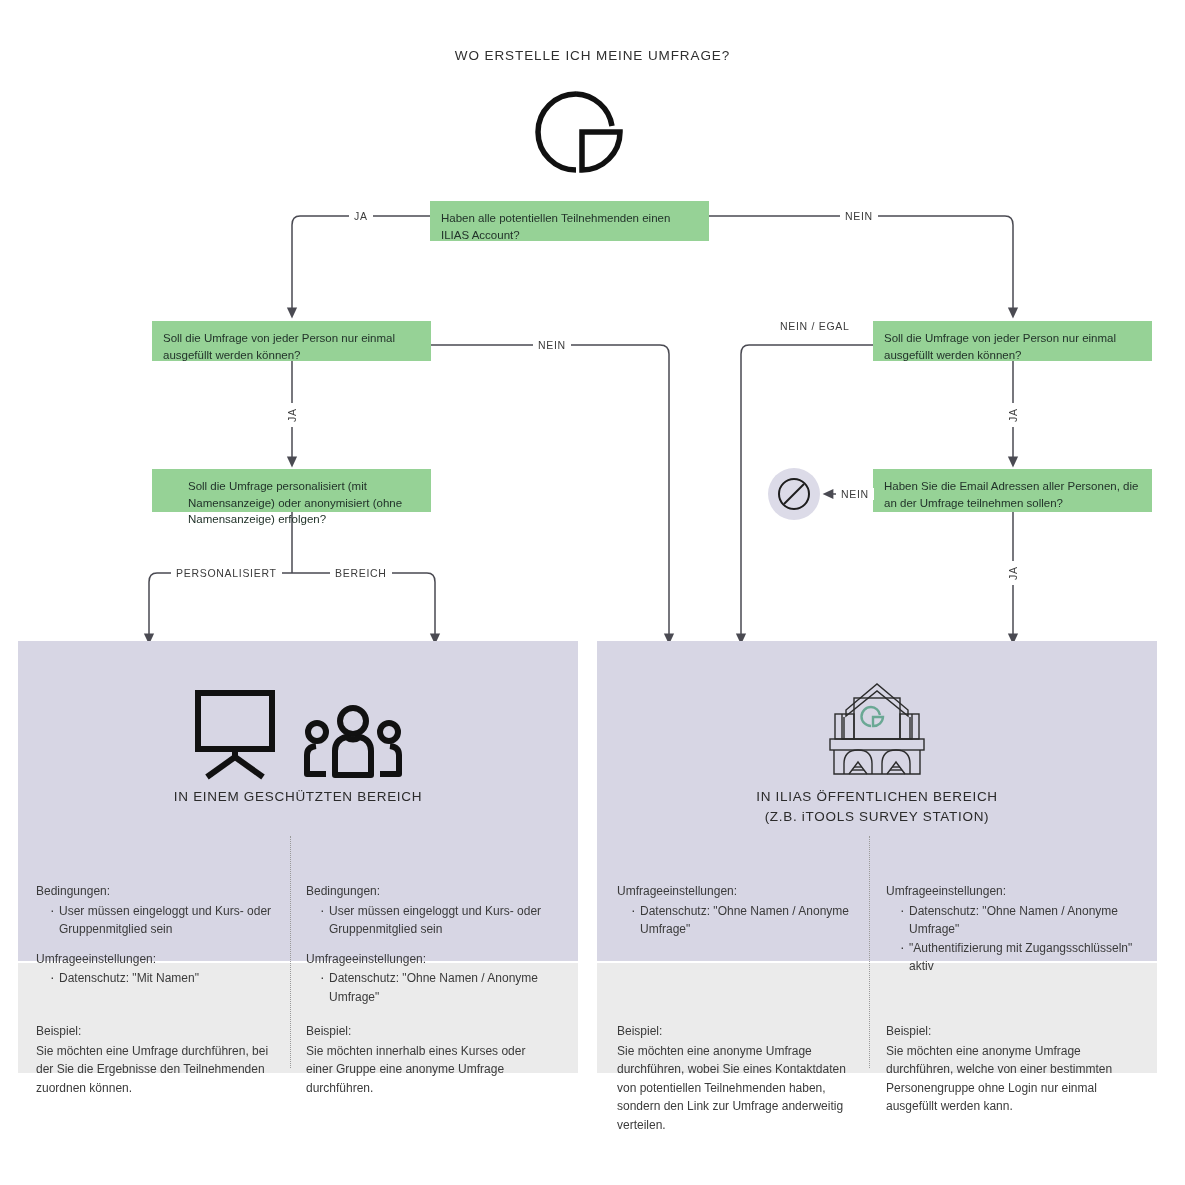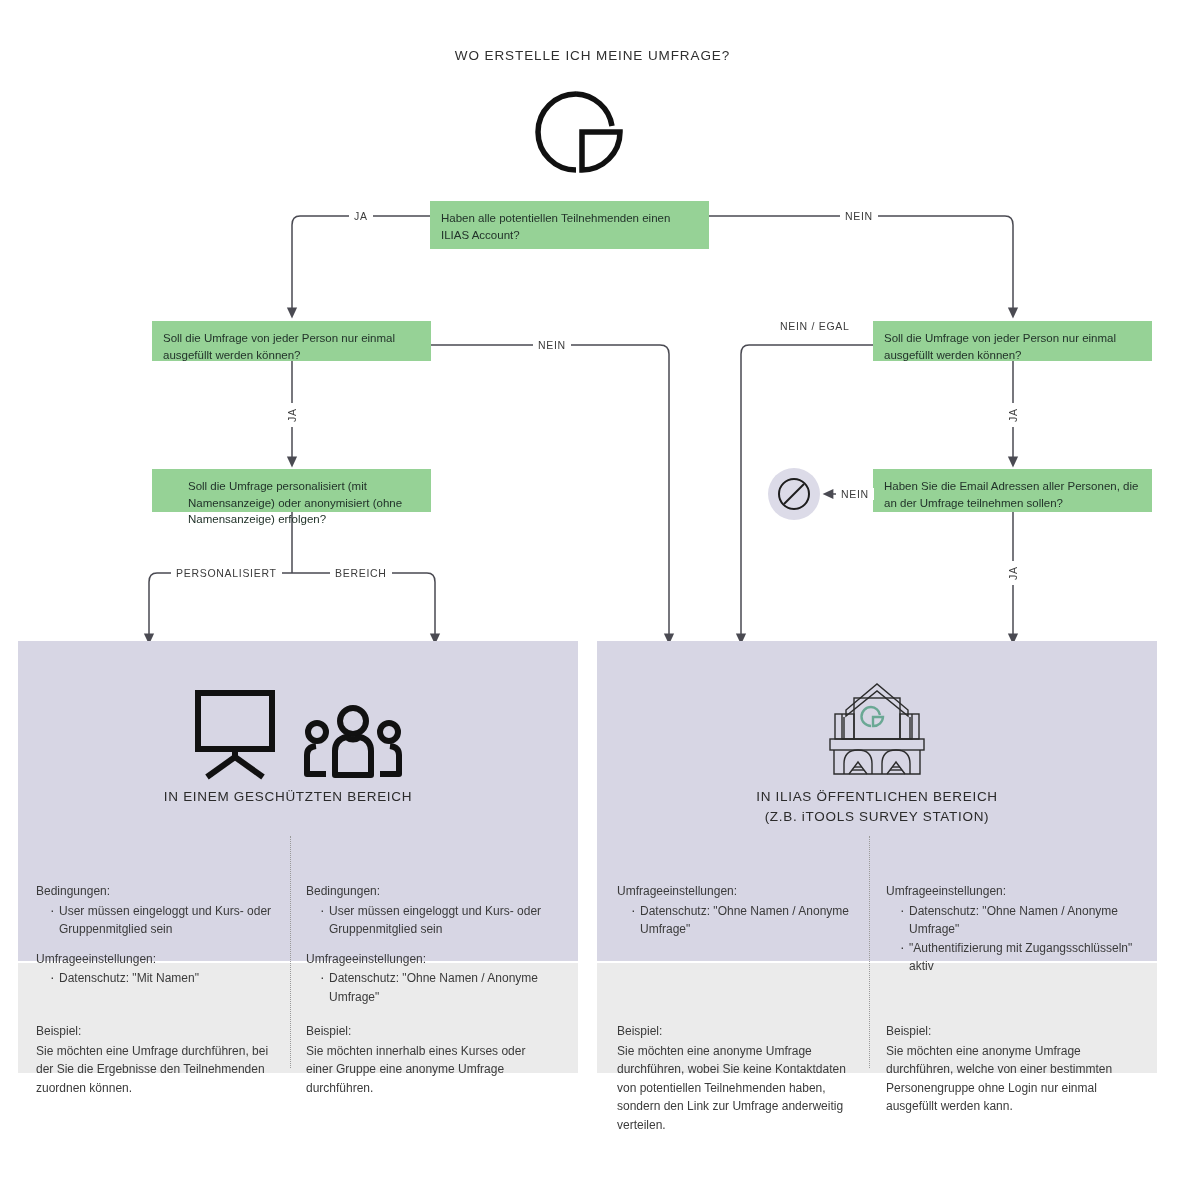--- a/index.html
+++ b/index.html
@@ -114,21 +114,21 @@
       <path d="M873,345 L749,345 Q741,345 741,354 L741,639" marker-end="url(#ah)"></path>
 
       <path d="M1013,361 L1013,462" marker-end="url(#ah)"></path>
 
       <path d="M873,494 L828,494" marker-end="url(#ah)"></path>
 
       <path d="M1013,511 L1013,639" marker-end="url(#ah)"></path>
     </g>
   </svg>
 
-  <div class="qbox" style="left:430px;top:201px;width:279px;height:48px;">Haben alle potentiellen Teilnehmenden einen ILIAS Account?</div>
+  <div class="qbox" style="left:430px;top:201px;width:279px;height:40px;">Haben alle potentiellen Teilnehmenden einen ILIAS Account?</div>
 
   <div class="qbox" style="left:152px;top:321px;width:279px;height:40px;">Soll die Umfrage von jeder Person nur einmal ausgefüllt werden können?</div>
 
   <div class="qbox" style="left:152px;top:469px;width:279px;height:43px;padding-left:36px;">Soll die Umfrage personalisiert (mit Namensanzeige) oder anonymisiert (ohne Namensanzeige) erfolgen?</div>
 
   <div class="qbox" style="left:873px;top:321px;width:279px;height:40px;">Soll die Umfrage von jeder Person nur einmal ausgefüllt werden können?</div>
 
   <div class="qbox" style="left:873px;top:469px;width:279px;height:43px;">Haben Sie die Email Adressen aller Personen, die an der Umfrage teilnehmen sollen?</div>
 
   <div class="elabel" style="left:349px;top:210px;">JA</div>
@@ -166,21 +166,21 @@
         <circle cx="52" cy="18" r="13" fill="none" stroke="#111" stroke-width="6"></circle>
         <path d="M34 72 L34 48 Q34 37 45 34 Q52 39 59 34 Q70 37 70 48 L70 72 Z" fill="none" stroke="#111" stroke-width="6" stroke-linejoin="round"></path>
         <circle cx="16" cy="29" r="9" fill="none" stroke="#111" stroke-width="6"></circle>
         <path d="M25 71 L6 71 L6 52 Q6 44 15 43" fill="none" stroke="#111" stroke-width="6" stroke-linejoin="round"></path>
         <circle cx="88" cy="29" r="9" fill="none" stroke="#111" stroke-width="6"></circle>
         <path d="M79 71 L98 71 L98 52 Q98 44 89 43" fill="none" stroke="#111" stroke-width="6" stroke-linejoin="round"></path>
       </svg>
     </span>
   </div>
 
-  <div class="panel-head" style="left:8px;top:787px;width:560px;">
+  <div class="panel-head" style="left:18px;top:787px;width:560px;">
     <div>IN EINEM GESCHÜTZTEN BEREICH</div>
   </div>
 
   <div class="divider" style="left:290px;top:836px;height:232px;"></div>
 
   <div class="col" style="left:36px;top:838px;width:245px;">
     <div class="hdr">Bedingungen:</div>
     <ul>
         <li>User müssen eingeloggt und Kurs- oder Gruppenmitglied sein</li>
       </ul>
@@ -253,21 +253,21 @@
   <div class="divider" style="left:869px;top:836px;height:232px;"></div>
 
   <div class="col" style="left:617px;top:838px;width:245px;">
     <div class="hdr">Umfrageeinstellungen:</div>
     <ul>
         <li>Datenschutz: "Ohne Namen / Anonyme Umfrage"</li>
       </ul>
   </div>
   <div class="col" style="left:617px;top:978px;width:245px;">
     <div class="hdr">Beispiel:</div>
-    <p>Sie möchten eine anonyme Umfrage durchführen, wobei Sie keine Kontaktdaten von potentiellen Teilnehmenden haben, sondern den Link zur Umfrage anderweitig verteilen.</p>
+    <p>Sie möchten eine anonyme Umfrage durchführen, wobei Sie eines Kontaktdaten von potentiellen Teilnehmenden haben, sondern den Link zur Umfrage anderweitig verteilen.</p>
   </div>
 
   <div class="col" style="left:886px;top:838px;width:262px;">
     <div class="hdr">Umfrageeinstellungen:</div>
     <ul>
       <li>Datenschutz: "Ohne Namen / Anonyme Umfrage"</li>
       <li>"Authentifizierung mit Zugangsschlüsseln" aktiv</li>
     </ul>
   </div>
   <div class="col" style="left:886px;top:978px;width:262px;">

